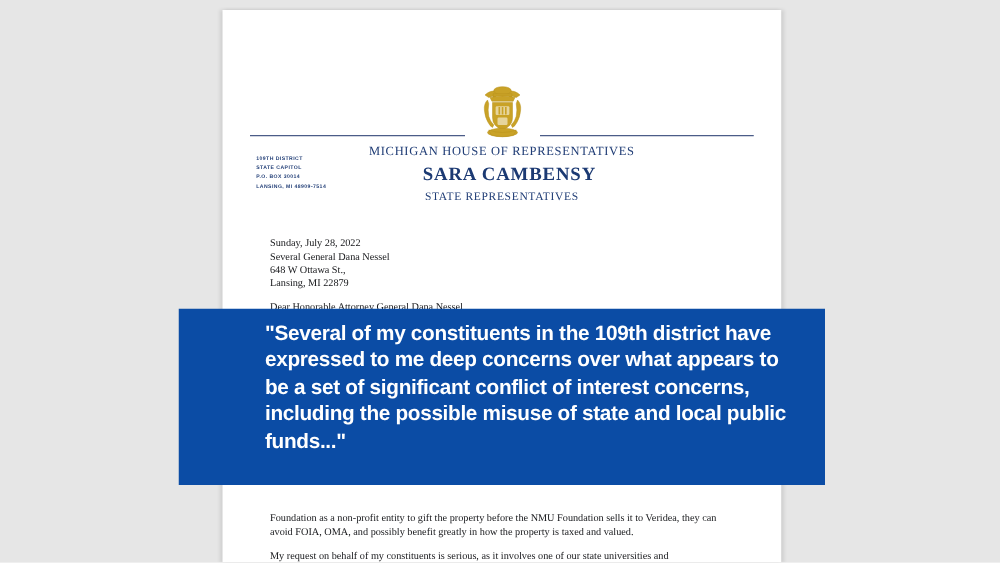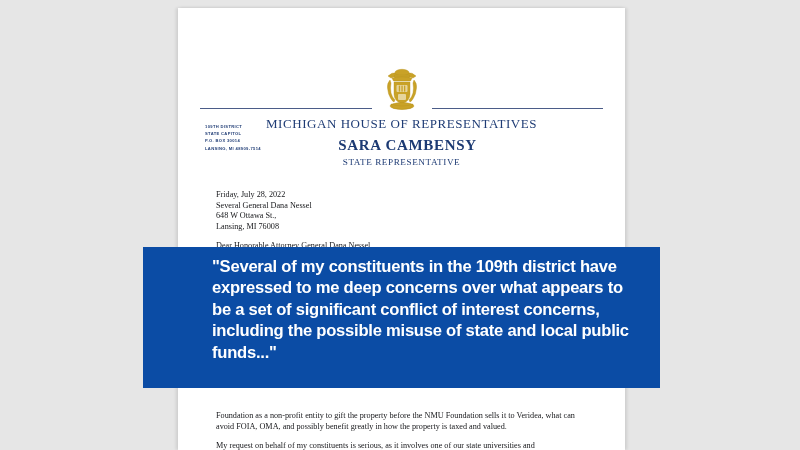--- a/index.html
+++ b/index.html
@@ -91,21 +91,21 @@
     letter-spacing: .35px;
     line-height: 7.2px;
     font-weight: 700;
   }
   .org-block {
     text-align: center;
     color: #1f3c75;
     font-family: "Liberation Serif", serif;
   }
   .org-name {
-    font-size: 13px;
+    font-size: 10px;
     letter-spacing: .55px;
     margin-top: 2px;
   }
   .rep-name {
     font-size: 15px;
     font-weight: 700;
     letter-spacing: .7px;
     margin-top: 5px;
     color: #1c3a73;
     padding-left: 12px;
@@ -199,35 +199,35 @@
     <div class="header-block">
       <div class="contact-block">
         <div>109TH DISTRICT</div>
         <div>STATE CAPITOL</div>
         <div>P.O. BOX 30014</div>
         <div>LANSING, MI 48909-7514</div>
       </div>
       <div class="org-block">
         <div class="org-name">MICHIGAN HOUSE OF REPRESENTATIVES</div>
         <div class="rep-name">SARA CAMBENSY</div>
-        <div class="rep-title">STATE REPRESENTATIVE</div>
+        <div class="rep-title">STATE REPRESENTATIVES</div>
       </div>
     </div>
 
     <div class="letter-body">
       <p>
-        <span class="addr-line">Friday, July 28, 2022</span>
+        <span class="addr-line">Sunday, July 28, 2022</span>
         <span class="addr-line">Several General Dana Nessel</span>
         <span class="addr-line">648 W Ottawa St.,</span>
-        <span class="addr-line">Lansing, MI 76008</span>
+        <span class="addr-line">Lansing, MI 22879</span>
       </p>
       <p class="para-gap">Dear Honorable Attorney General Dana Nessel,</p>
       <p><span>Several of my constituents in the 109</span><sup>th</sup><span> district have expressed to me deep concerns over what</span></p>
       <p style="height:118px"></p>
-      <p>Foundation as a non-profit entity to gift the property before the NMU Foundation sells it to Veridea, what can avoid FOIA, OMA, and possibly benefit greatly in how the property is taxed and valued.</p>
+      <p>Foundation as a non-profit entity to gift the property before the NMU Foundation sells it to Veridea, they can avoid FOIA, OMA, and possibly benefit greatly in how the property is taxed and valued.</p>
       <p>My request on behalf of my constituents is serious, as it involves one of our state universities and</p>
     </div>
 
   </div>
 
   <div id="quote-overlay">
     <div id="quote-text">"Several of my constituents in the 109th district have expressed to me deep concerns over what appears to be a set of significant conflict of interest concerns, including the possible misuse of state and local public funds..."</div>
   </div>
 
 </div>

